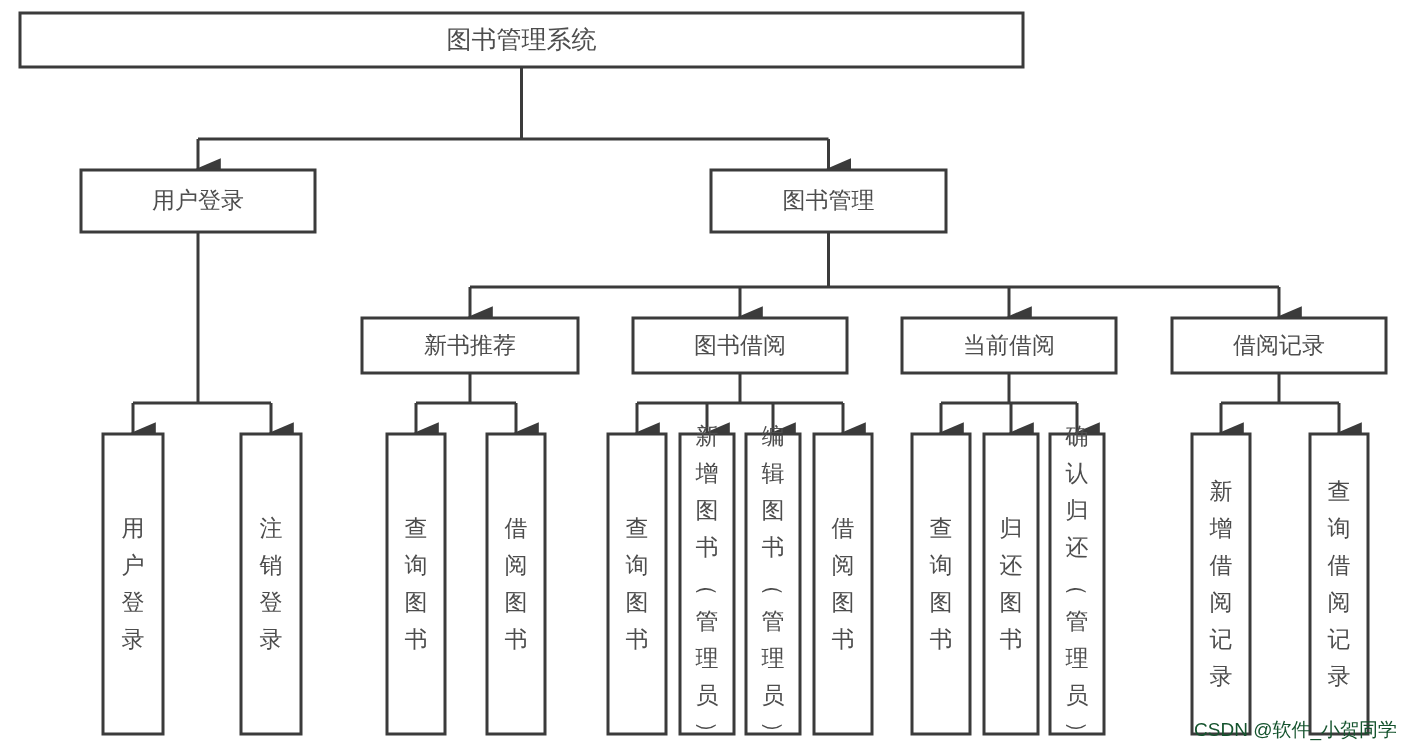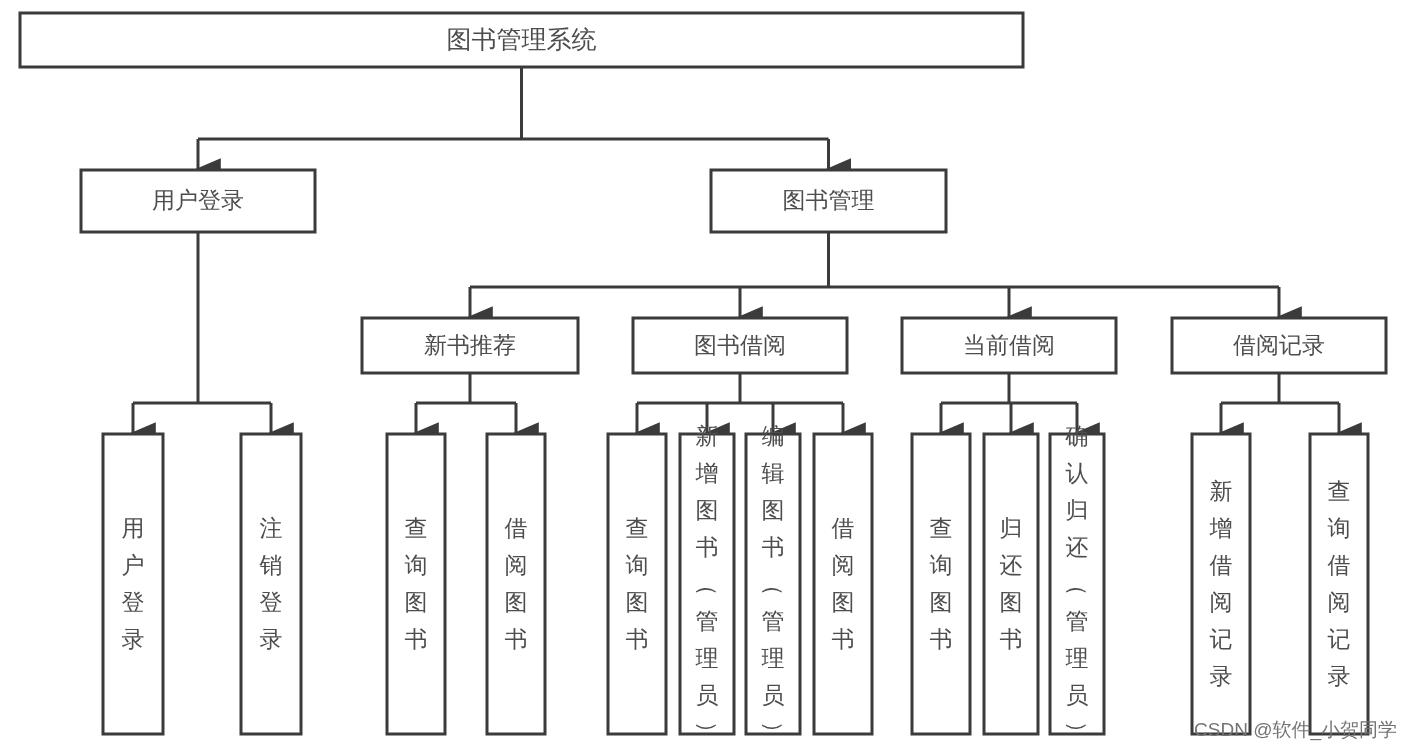--- a/index.html
+++ b/index.html
@@ -42,21 +42,21 @@
   }
   .connector {
     stroke: #3b3b3b;
     stroke-width: 3;
     fill: none;
   }
   .watermark {
     position: absolute;
     right: 8px;
     bottom: 4px;
-    color: #737373;
+    color: #14532d;
     font-size: 19px;
     font-family: "Liberation Sans", "DejaVu Sans", sans-serif;
     white-space: nowrap;
     pointer-events: none;
   }
 </style>
 </head>
 <body>
 
 <svg id="diagram" viewBox="0 0 1405 747" xmlns="http://www.w3.org/2000/svg">

